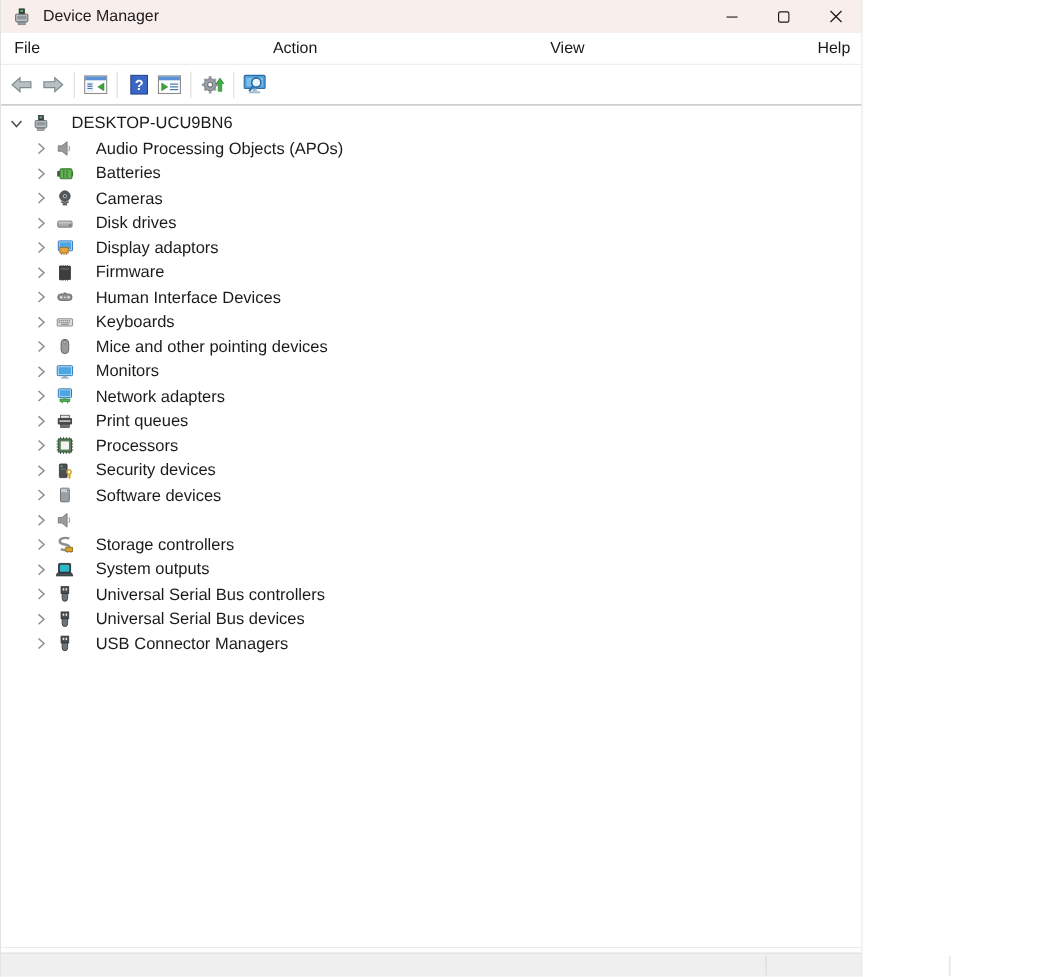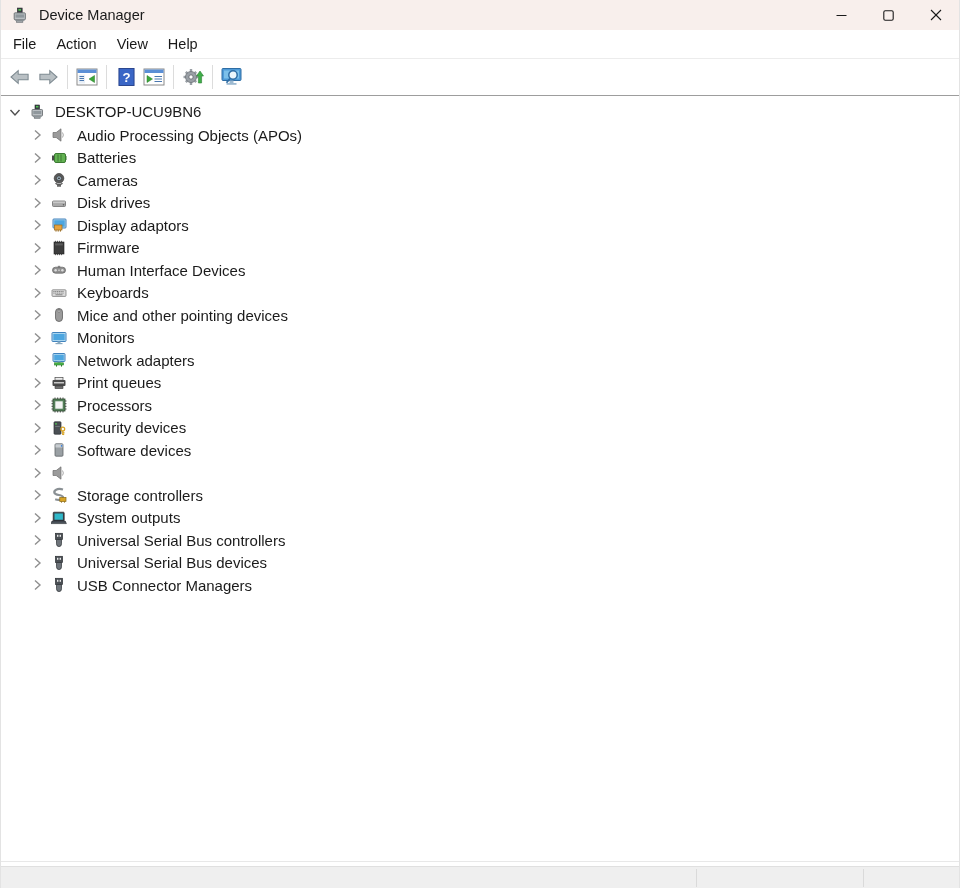--- a/index.html
+++ b/index.html
@@ -3,51 +3,51 @@
 <meta charset="utf-8">
 <style>
   * { box-sizing: border-box; margin: 0; padding: 0; }
   html,body { width: 960px; height: 888px; }
   body {
     font-family: "Liberation Sans", sans-serif;
     background: #ffffff;
     color: #1b1b1b;
     overflow: hidden;
   }
-  .window { width: 960px; height: 888px; display: flex; flex-direction: column; border-left: 1px solid #e3e3e3; border-right: 1px solid #e3e3e3; }
+  .window { width: 784px; height: 888px; display: flex; flex-direction: column; border-left: 1px solid #e3e3e3; border-right: 1px solid #e3e3e3; }
 
   
   .titlebar { height: 30px; background: #f8efec; display: flex; align-items: center; flex: 0 0 auto; }
   .app-icon { width: 17px; height: 17px; margin: 0 11px 0 10px; display: inline-flex; }
   .title-text { font-size: 14.5px; color: #1b1b1b; }
   .win-controls { margin-left: auto; display: flex; height: 100%; }
   .ctrl-btn { width: 47px; height: 100%; display: flex; align-items: center; justify-content: center; cursor: default; }
   .ctrl-btn svg { display: block; }
 
   
-  .menubar { height: 29px; background: #ffffff; display: flex; align-items: center; padding-left: 2px; border-bottom: 1px solid #ececec; flex: 0 0 auto; }
+  .menubar { height: 29px; background: #ffffff; display: flex; align-items: center; padding-left: 2px; border-bottom: 1px solid #ececec; flex: 0 0 auto; justify-content: space-between; }
   .menu-item { font-size: 14.5px; padding: 4px 10px; color: #191919; }
 
   
   .toolbar { height: 37px; background: #ffffff; display: flex; align-items: center; padding-left: 5px; border-bottom: 1px solid #9d9d9d; flex: 0 0 auto; }
   .tb-btn { width: 28px; height: 27px; display: flex; align-items: center; justify-content: center; }
   .tb-btn svg { display: block; }
   .tb-sep { width: 1px; height: 24px; background: #dcdcdc; margin: 0 5px; }
 
   
   .content { flex: 1 1 auto; background: #ffffff; overflow: hidden; border-bottom: 1px solid #e8e8e8; }
   .tree { padding-top: 3px; font-size: 15px; }
   .tree-row { display: flex; align-items: center; height: 22.5px; white-space: nowrap; }
   .root-row { height: 25px; }
   .root-row .chevron { margin-left: 6px; }
   .tree-children .tree-row { padding-left: 28px; }
   .chevron { width: 16px; height: 16px; display: inline-flex; align-items: center; justify-content: center; flex: 0 0 auto; }
   .tree-icon { width: 16px; height: 16px; margin-left: 6px; display: inline-flex; flex: 0 0 auto; }
   .tree-icon svg, .chevron svg, .app-icon svg { width: 100%; height: 100%; display: block; }
-  .tree-label { margin-left: 10px; }
+  .tree-label { margin-left: 20px; }
 
   
   .gap { height: 4px; background: #ffffff; flex: 0 0 auto; }
   .statusbar { height: 22px; background: #efefef; border-top: 1px solid #e0e0e0; position: relative; flex: 0 0 auto; }
   .sb-divider { position: absolute; top: 2px; bottom: 1px; width: 1px; background: #dadada; }
   .sb-divider.d1 { left: 695px; }
   .sb-divider.d2 { left: 862px; }
 </style>
 </head>
 <body>

